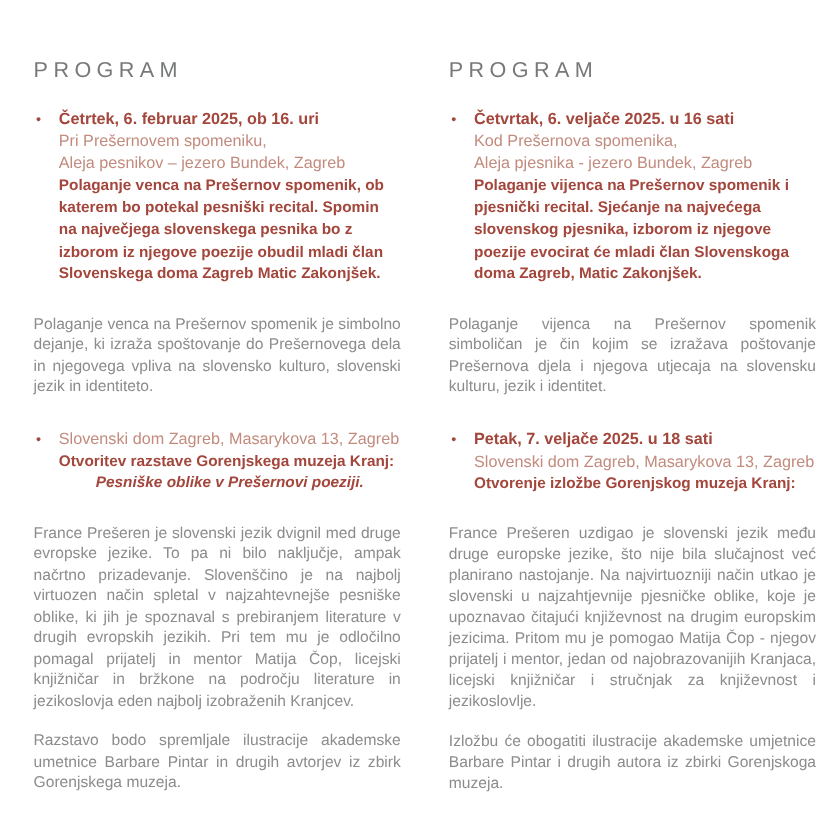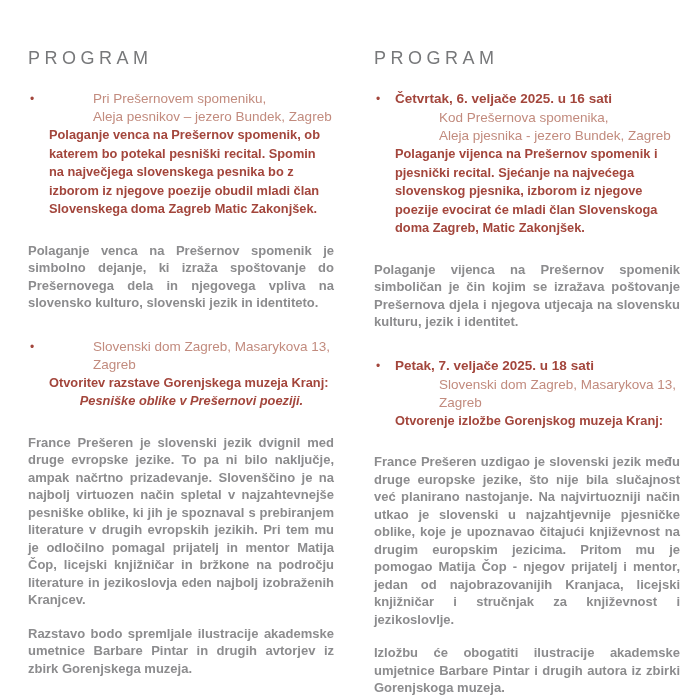--- a/index.html
+++ b/index.html
@@ -37,52 +37,51 @@
     font-weight: bold;
     color: var(--accent-red, #a3463c);
     line-height: 18px;
     margin-bottom: 1px;
   }
   .loc {
     font-size: 13.5px;
     color: var(--light-red, #c28b7e);
     line-height: 18px;
     white-space: pre-line;
-    margin-left: 44px;
   }
   .desc {
     font-size: 12.8px;
     font-weight: bold;
     color: var(--accent-red, #a3463c);
     line-height: 18.5px;
   }
   .exh-title { font-style: italic; margin-top: 0; text-align: center; }
 
   .body-para {
     margin-top: 23px;
     font-size: 13px;
     color: var(--body-gray, #8c8c8e);
     line-height: 17.5px;
     text-align: justify;
-    font-weight: bold;
   }
   .body-para-tight { margin-top: 16px; }
 </style>
 </head>
 <body style="background: rgb(255, 255, 255);">
 
 <div class="page">
   <div class="columns">
 
     <section class="col">
       <h1 class="heading">PROGRAM</h1>
 
       <div class="event">
         <span class="bullet">•</span>
         <div class="event-body">
+          <p class="date">Četrtek, 6. februar 2025, ob 16. uri</p>
           <p class="loc">Pri Prešernovem spomeniku,
 Aleja pesnikov – jezero Bundek, Zagreb</p>
           <p class="desc">Polaganje venca na Prešernov spomenik, ob katerem bo potekal pesniški recital. Spomin na največjega slovenskega pesnika bo z izborom iz njegove poezije obudil mladi član Slovenskega doma Zagreb Matic Zakonjšek.</p>
         </div>
       </div>
 
       <p class="body-para">Polaganje venca na Prešernov spomenik je simbolno dejanje, ki izraža spoštovanje do Prešernovega dela in njegovega vpliva na slovensko kulturo, slovenski jezik in identiteto.</p>
 
       <div class="event event-second">
         <span class="bullet">•</span>

